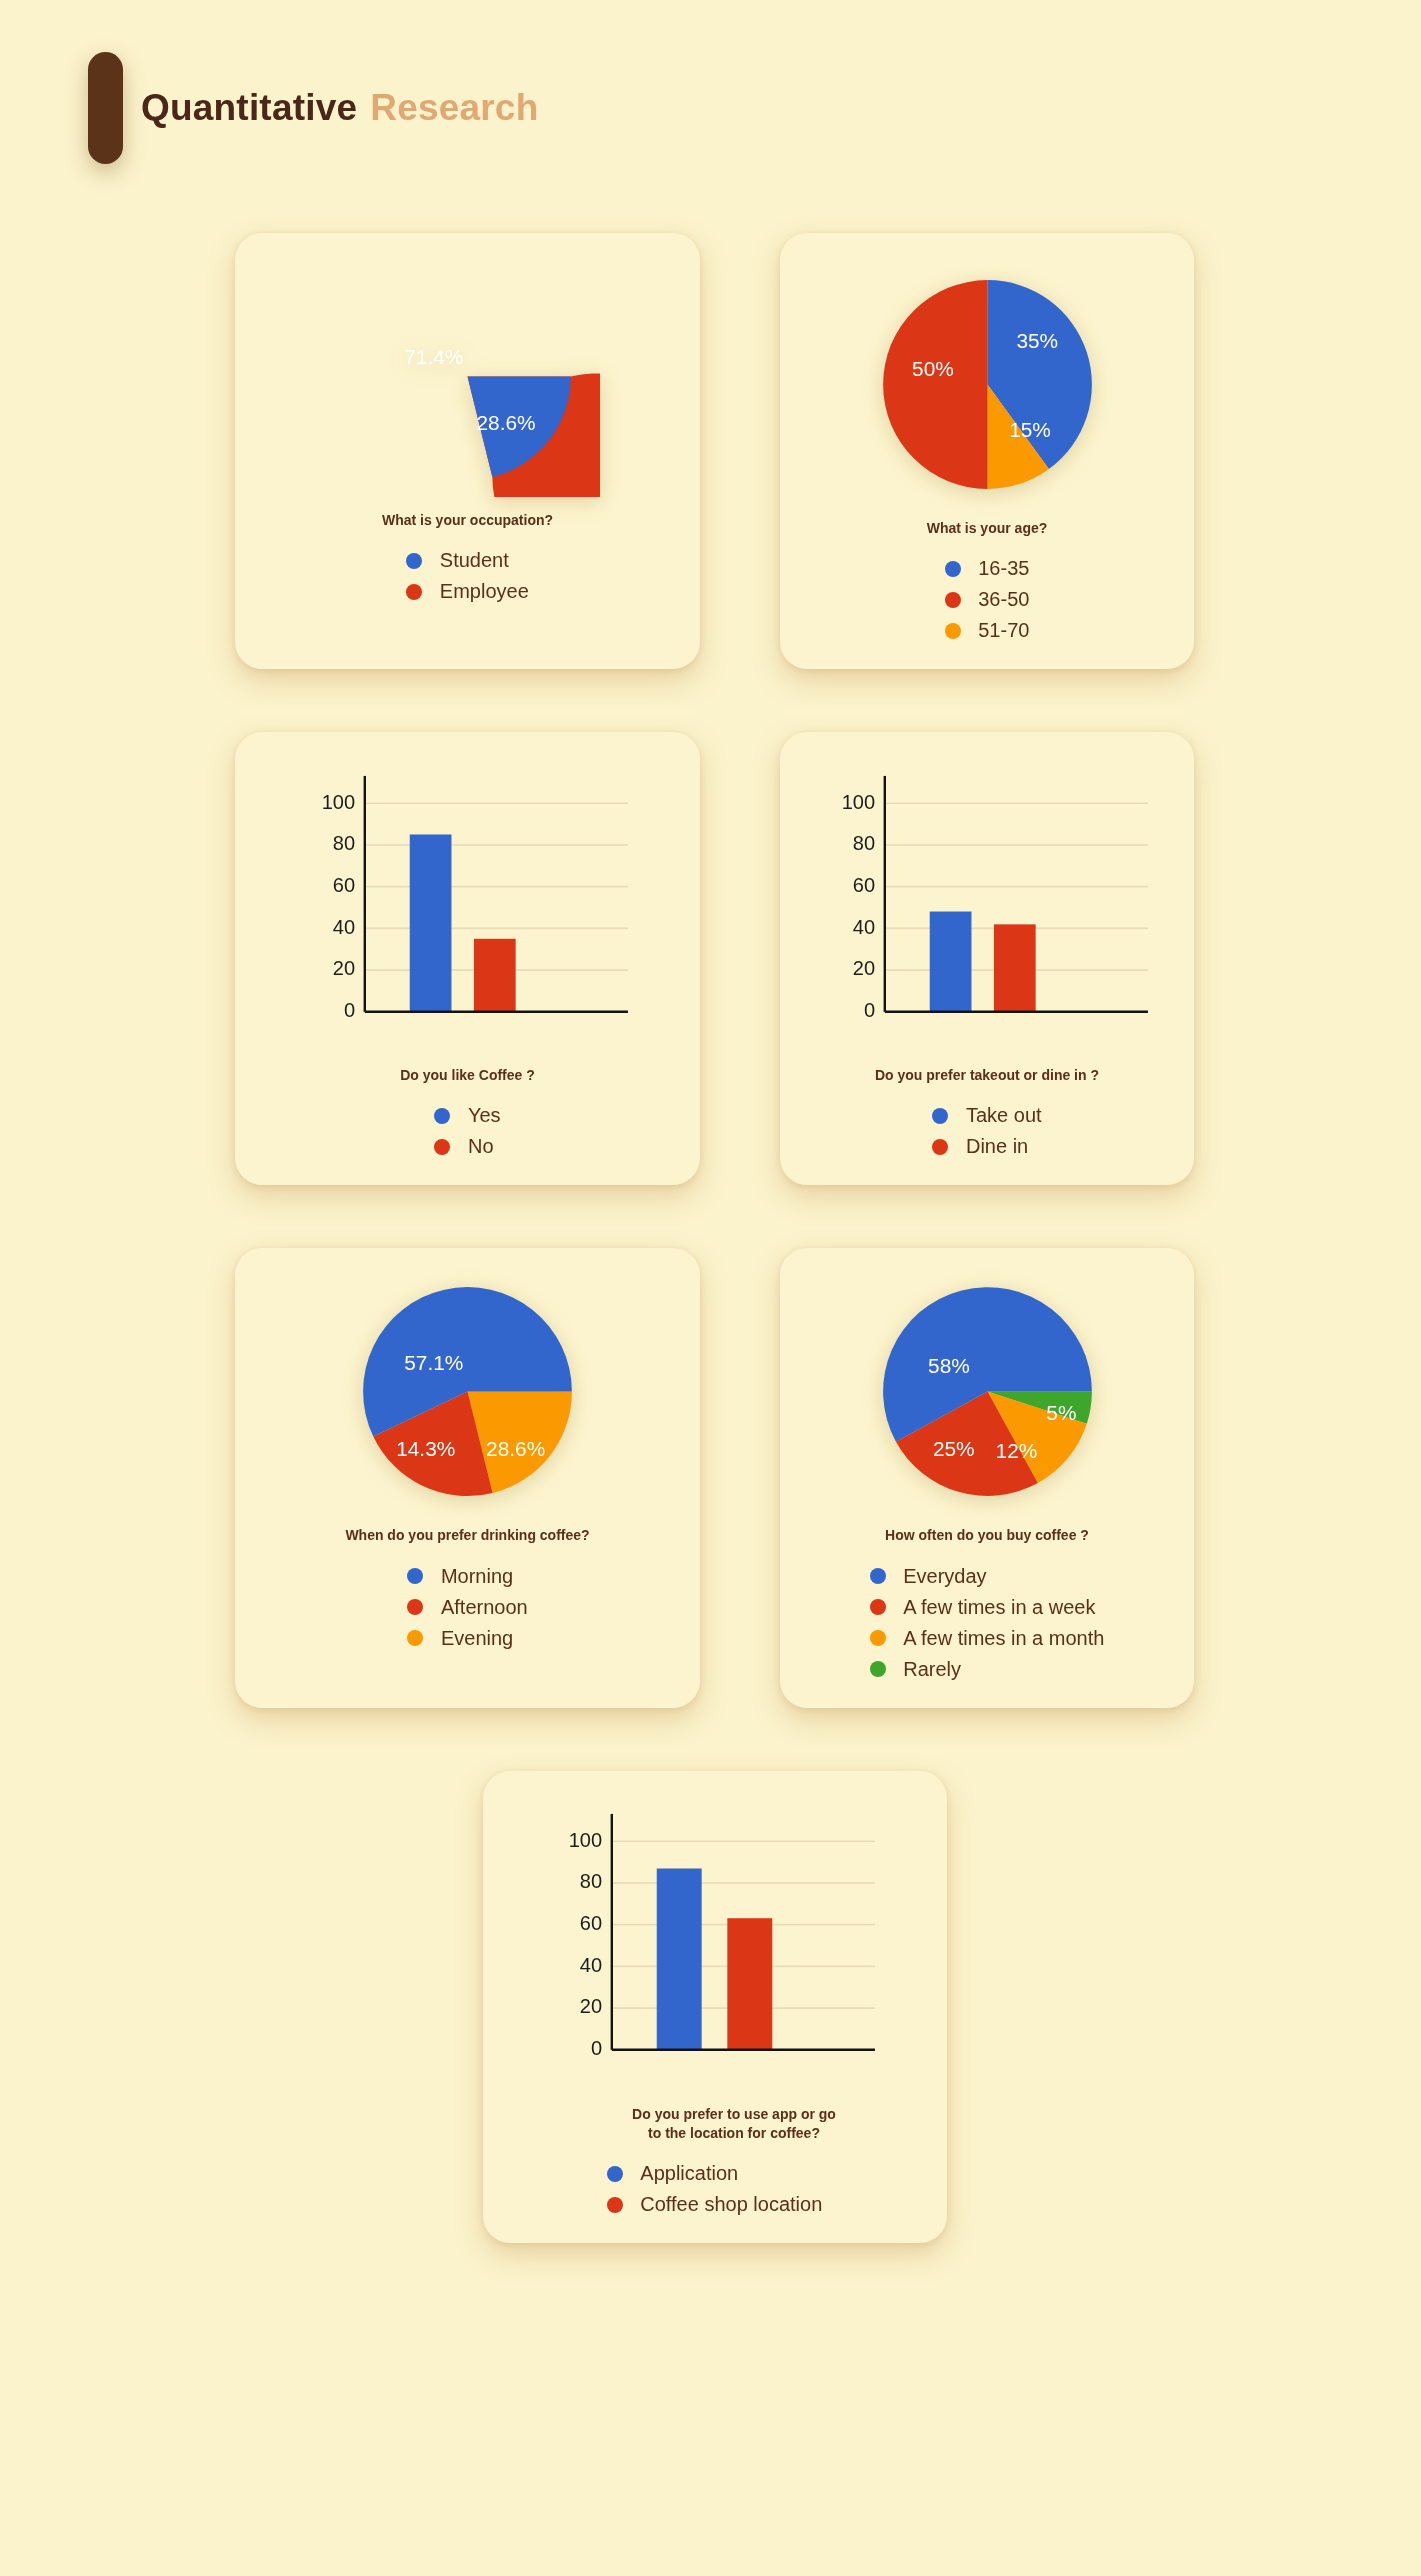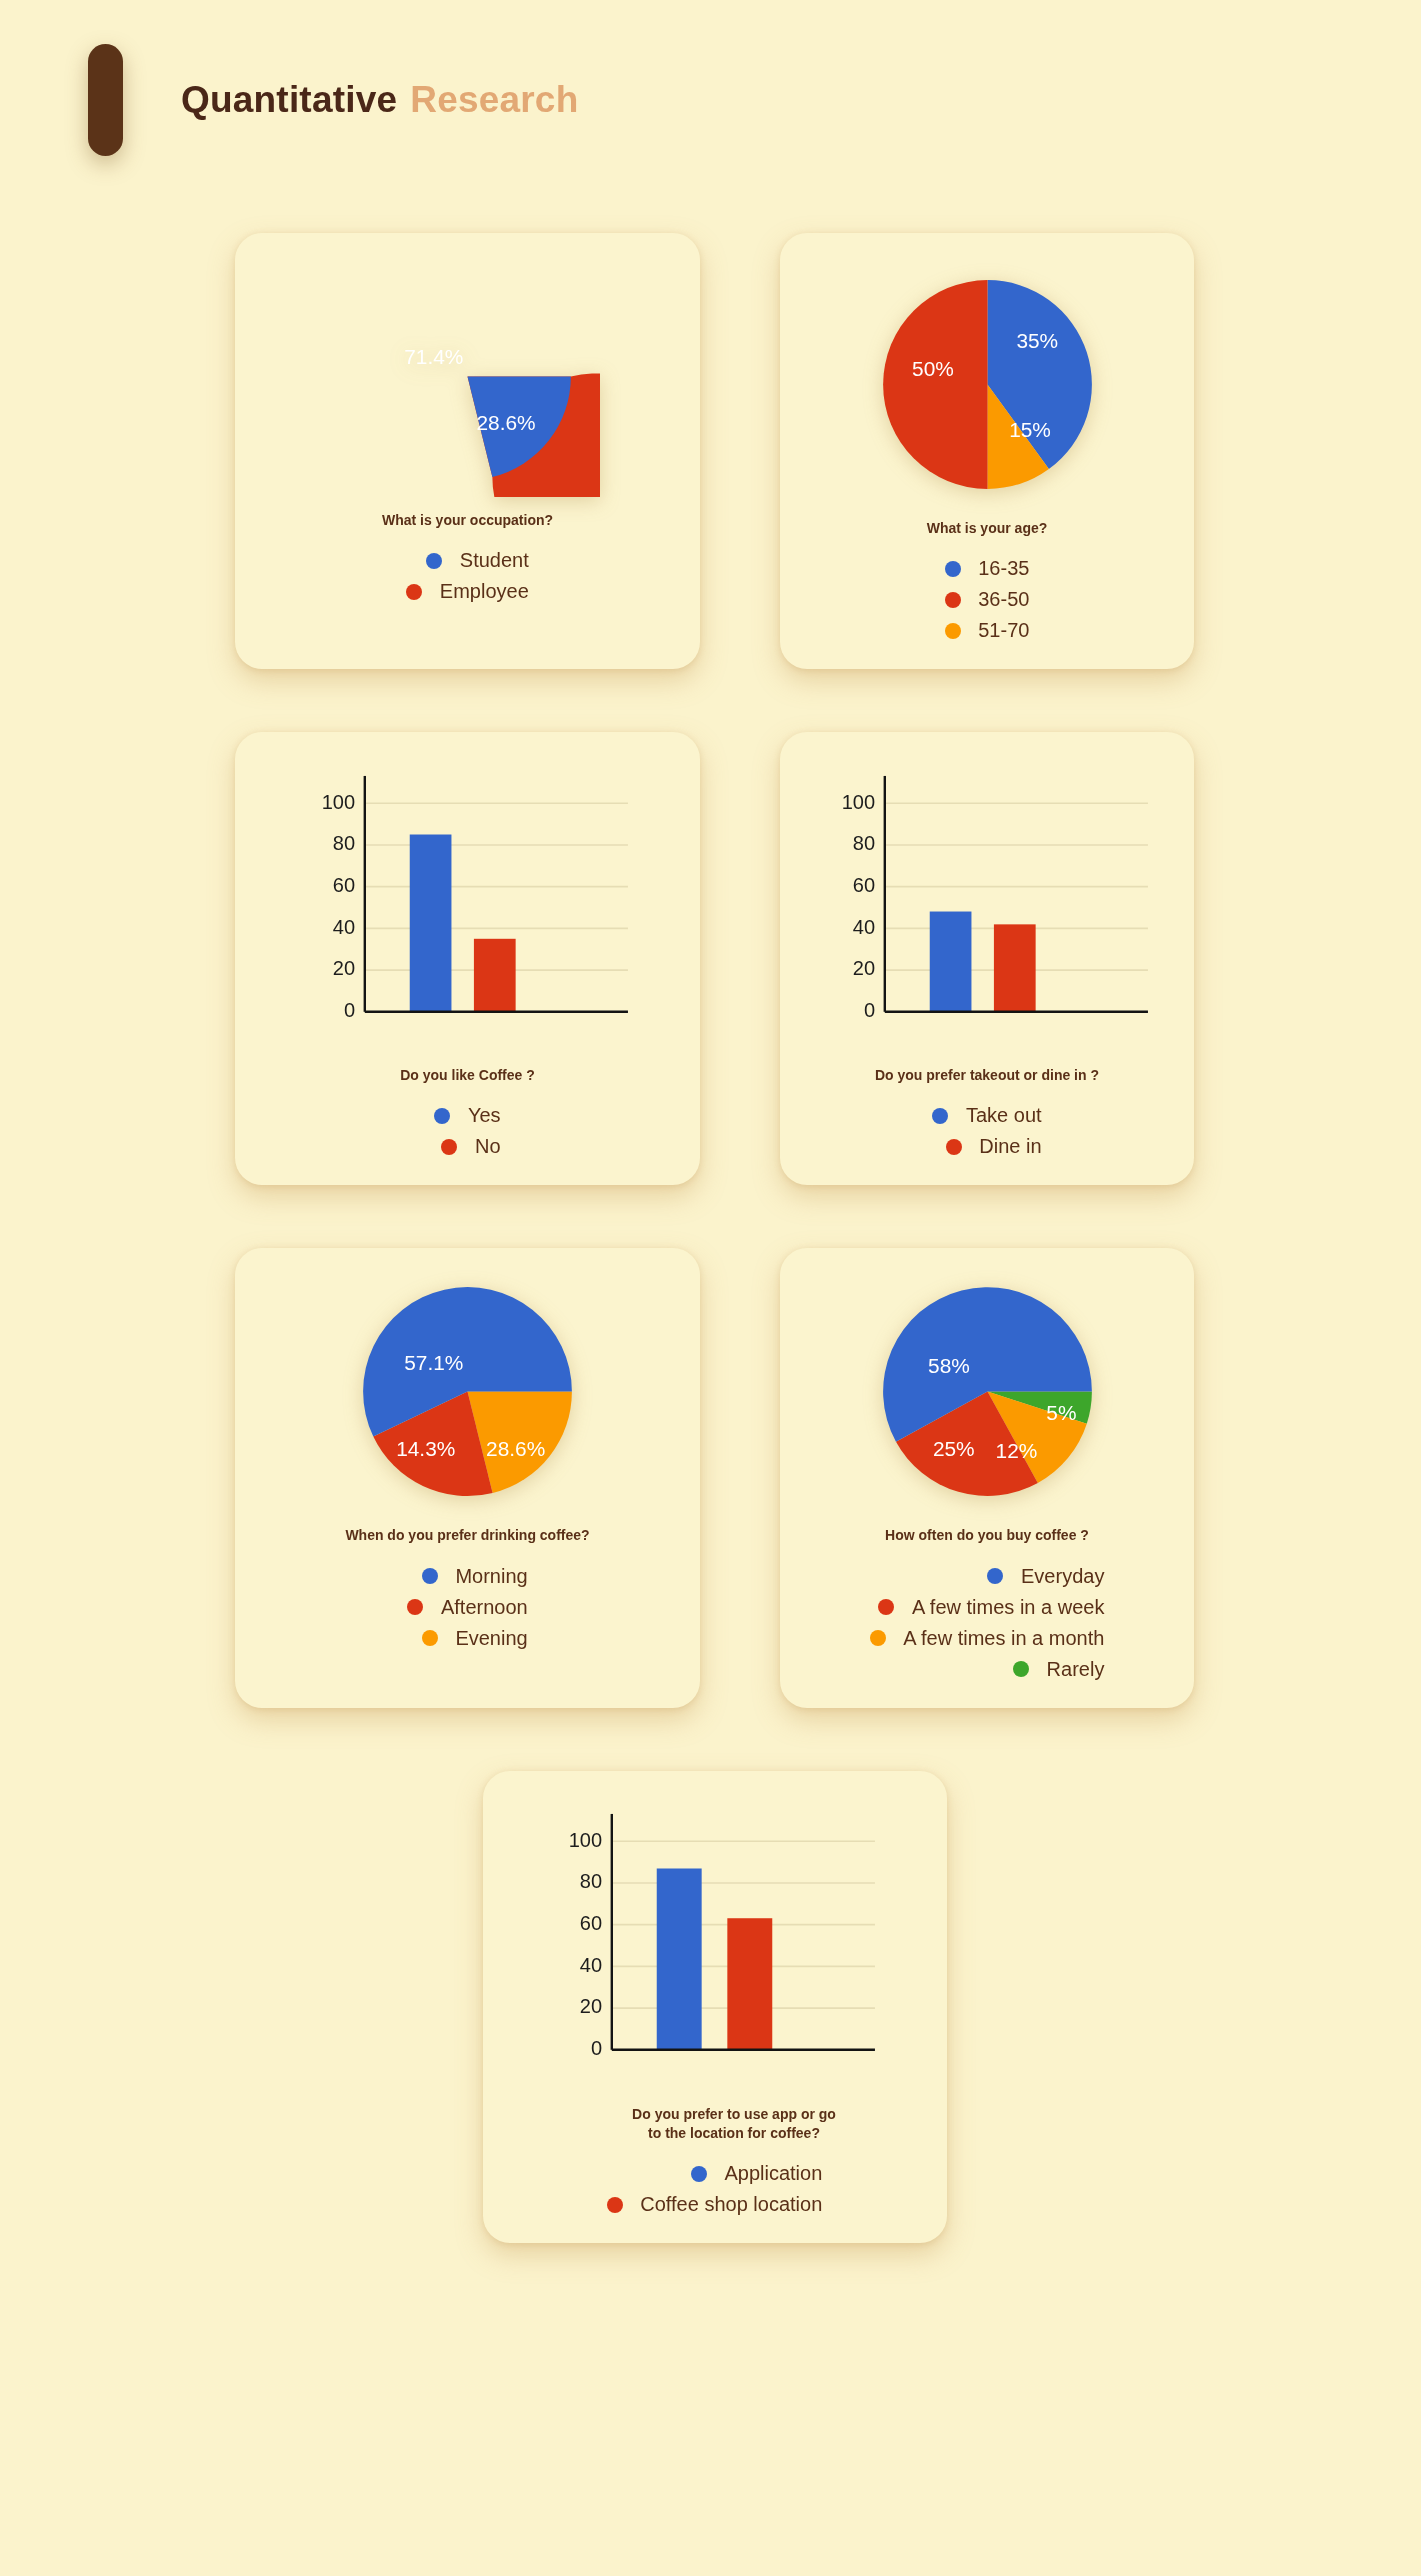--- a/index.html
+++ b/index.html
@@ -8,22 +8,22 @@
     min-height:2576px;
     background:#FBF3CC;
     font-family:"Liberation Sans", sans-serif;
     -webkit-font-smoothing:antialiased;
   }
   .page{position:relative;width:1421px;min-height:2576px;overflow:hidden;}
 
   
   .header{
     position:absolute;
-    top:44px;left:88px;
-    display:flex;align-items:center;gap:58px;
+    top:52px;left:88px;
+    display:flex;align-items:center;gap:18px;
   }
   .accent-bar{
     width:35px;height:112px;border-radius:17.6px;
     background:#5B3318;
     box-shadow:0 8px 21px rgba(120,80,30,.35);
     flex:none;
   }
   .title{
     font-size:37px;font-weight:bold;letter-spacing:0.2px;white-space:nowrap;
   }
@@ -59,21 +59,21 @@
     color:#5A3018;
     font-size:14px;
     text-align:center;
     line-height:1.38;
     margin-top:14.4px;
     padding:0 8px;
     font-weight:bold;
   }
 
   .legend{margin-top:19px;display:flex;flex-direction:column;gap:8px;}
-  .legend-item{display:flex;align-items:center;gap:17.6px;justify-content:flex-end;}
+  .legend-item{display:flex;align-items:center;gap:17.6px;}
   .dot{width:16px;height:16px;border-radius:50%;flex:none;}
   .legend-label{color:#5A3018;font-size:20px;white-space:nowrap;}
 
   
   .pie-wrap{position:relative;}
   .pie-wrap svg{display:block;filter:drop-shadow(0 4.8px 9.6px rgba(170,130,60,.30));}
   .slice-label{
     fill:#ffffff;font-size:26px;font-family:"Liberation Sans",sans-serif;
     text-anchor:middle;dominant-baseline:middle;
   }

